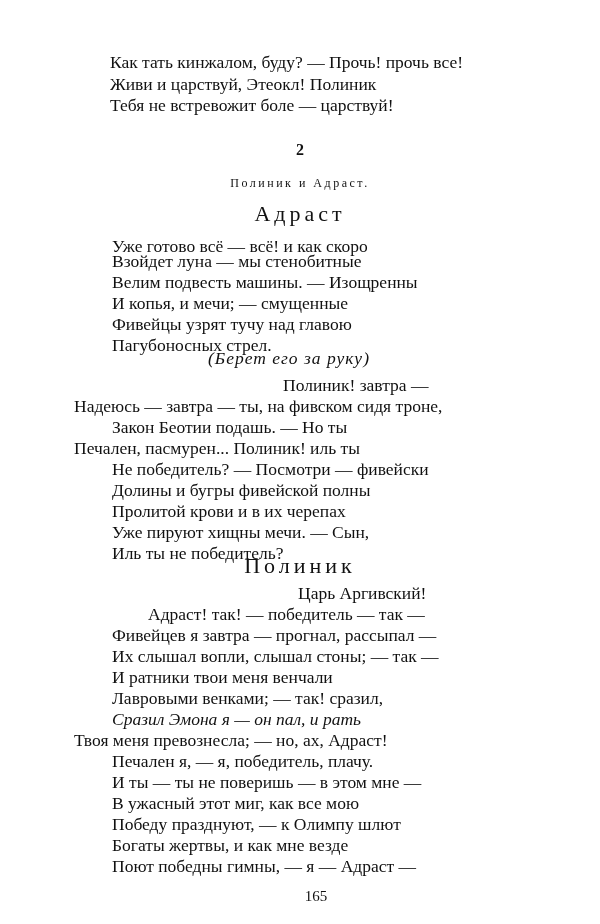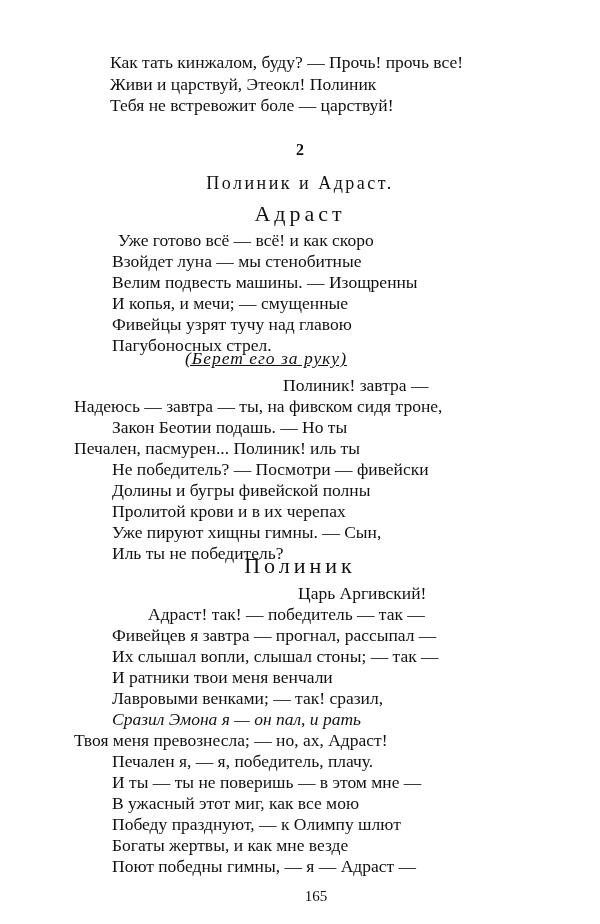--- a/index.html
+++ b/index.html
@@ -1,53 +1,53 @@
 <!DOCTYPE html>
 <html><head>
 <meta charset="utf-8">
 <style>
   html, body { margin:0; padding:0; background:#ffffff; }
   body { width:600px; height:924px; position:relative; overflow:hidden;
          font-family: "Liberation Serif", "DejaVu Serif", serif; color:#111; }
   .ln { position:absolute; white-space:nowrap; font-size:17.5px; line-height:20px; }
   .center { left:0; width:600px; text-align:center; }
   .secnum { font-weight:bold; font-size:16px; }
-  .subtitle { font-size:18px; letter-spacing:2.5px; }
+  .subtitle { font-size:12px; letter-spacing:2.5px; }
   .speaker { font-size:22px; letter-spacing:4px; }
   .stage { font-style:italic; font-size:17.5px; letter-spacing:1px; }
   .pagenum { font-weight:normal; font-size:15px;padding-left:16px; }
 </style>
 </head>
 <body>
 
 <div class="ln" style="left:110px; top:52px;">Как тать кинжалом, буду? — Прочь! прочь все!</div>
 <div class="ln" style="left:110px; top:74px;">Живи и царствуй, Этеокл! Полиник</div>
 <div class="ln" style="left:110px; top:95px;">Тебя не встревожит боле — царствуй!</div>
 
 <div class="ln center secnum" style="top:140px;">2</div>
 <div class="ln center subtitle" style="top:173px;">Полиник и Адраст.</div>
 
 <div class="ln center speaker" style="top:204px;">Адраст</div>
-<div class="ln" style="left:112px; top:230px;margin-left:6px;">Уже готово всё — всё! и как скоро</div>
+<div class="ln" style="left:112px; top:236px;">Уже готово всё — всё! и как скоро</div>
 <div class="ln" style="left:112px; top:251px;">Взойдет луна — мы стенобитные</div>
 <div class="ln" style="left:112px; top:272px;">Велим подвесть машины. — Изощренны</div>
 <div class="ln" style="left:112px; top:293px;">И копья, и мечи; — смущенные</div>
 <div class="ln" style="left:112px; top:314px;">Фивейцы узрят тучу над главою</div>
 <div class="ln" style="left:112px; top:335px;">Пагубоносных стрел.</div>
 
-<div class="ln stage" style="left:185px; top:346px; top:348px;text-decoration:underline;">(Берет его за руку)</div>
+<div class="ln stage" style="left:208px; top:346px; top:348px;">(Берет его за руку)</div>
 
 <div class="ln" style="left:283px; top:375px;">Полиник! завтра —</div>
 <div class="ln" style="left:74px; top:396px;">Надеюсь — завтра — ты, на фивском сидя троне,</div>
 <div class="ln" style="left:112px; top:417px;">Закон Беотии подашь. — Но ты</div>
 <div class="ln" style="left:74px; top:438px;">Печален, пасмурен... Полиник! иль ты</div>
 <div class="ln" style="left:112px; top:459px;">Не победитель? — Посмотри — фивейски</div>
 <div class="ln" style="left:112px; top:480px;">Долины и бугры фивейской полны</div>
 <div class="ln" style="left:112px; top:501px;">Пролитой крови и в их черепах</div>
-<div class="ln" style="left:112px; top:522px;">Уже пируют хищны гимны. — Сын,</div>
+<div class="ln" style="left:112px; top:522px;">Уже пируют хищны мечи. — Сын,</div>
 <div class="ln" style="left:112px; top:543px;">Иль ты не победитель?</div>
 
 <div class="ln center speaker" style="top:556px;">Полиник</div>
 <div class="ln" style="left:298px; top:583px;">Царь Аргивский!</div>
 <div class="ln" style="left:148px; top:604px;">Адраст! так! — победитель — так —</div>
 <div class="ln" style="left:112px; top:625px;">Фивейцев я завтра — прогнал, рассыпал —</div>
 <div class="ln" style="left:112px; top:646px;">Их слышал вопли, слышал стоны; — так —</div>
 <div class="ln" style="left:112px; top:667px;">И ратники твои меня венчали</div>
 <div class="ln" style="left:112px; top:688px;">Лавровыми венками; — так! сразил,</div>
 <div class="ln" style="left:112px; top:709px;font-style:italic;">Сразил Эмона я — он пал, и рать</div>

